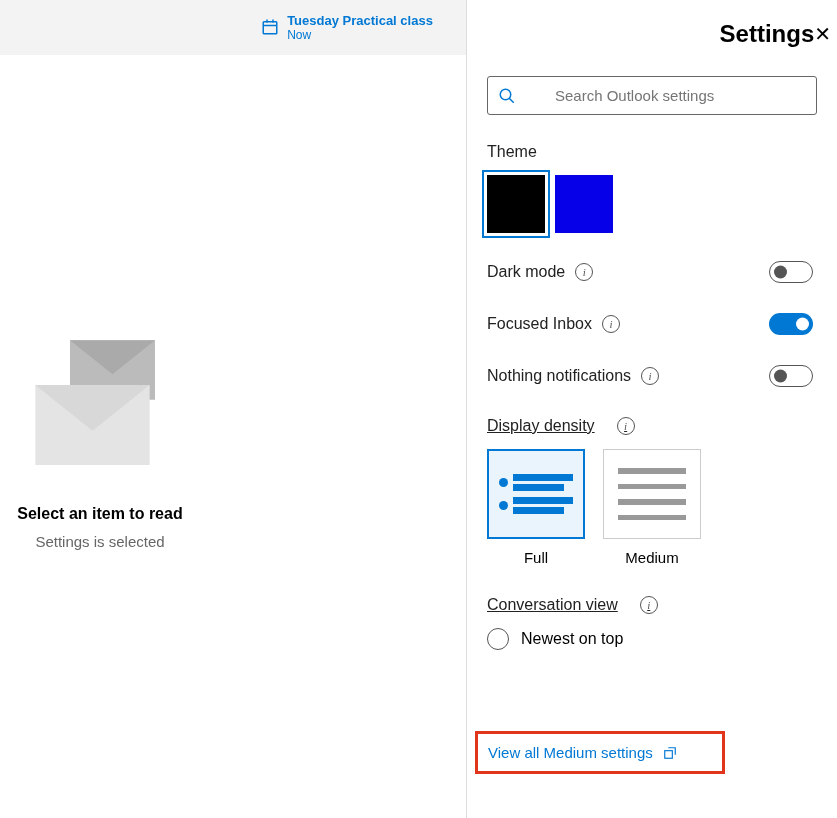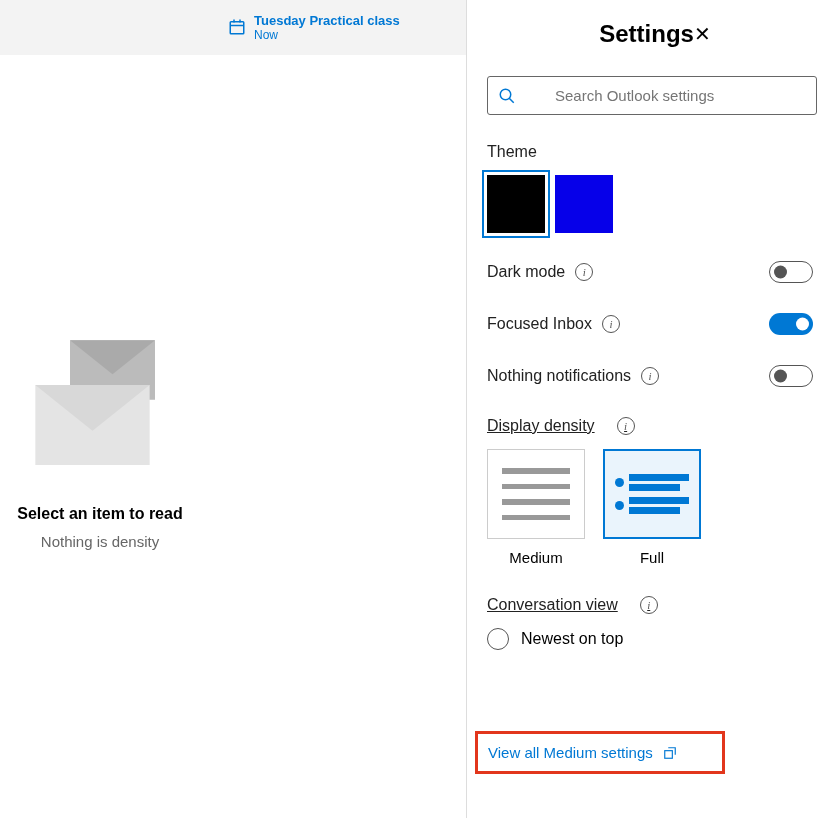--- a/index.html
+++ b/index.html
@@ -18,20 +18,21 @@
       width: 466px;
       height: 100%;
       position: relative;
     }
     .header-bar {
       height: 55px;
       background: #f3f3f3;
       display: flex;
       align-items: center;
       padding-left: 228px;
+      justify-content: center;
     }
     .header-event {
       display: flex;
       align-items: center;
       gap: 8px;
     }
     .calendar-icon {
       width: 18px;
       height: 18px;
       color: #0078d4;
@@ -80,24 +81,24 @@
     }
     .right-pane {
       flex: 1;
       border-left: 1px solid #ddd;
       padding: 20px 0 0 20px;
       position: relative;
       height: 818px;
     }
     .settings-header {
       display: flex;
-      justify-content: center;
+      justify-content: flex-end;
       align-items: center;
       margin-bottom: 28px;
-      padding-right: 12px;
+      padding-right: 4px;
     }
     .settings-title {
       font-size: 24px;
       font-weight: 600;
     }
     .close-x {
       font-size: 20px;
       cursor: pointer;
       margin-right: 2px;
     }
@@ -328,21 +329,21 @@
       <svg class="env" style="top:0;left:45px" width="85" height="60" viewBox="0 0 100 70">
         <rect x="0" y="0" width="100" height="70" fill="#bbb"></rect>
         <polygon points="0,0 50,40 100,0" fill="#aaa"></polygon>
       </svg>
       <svg class="env" style="top:45px;left:10px" width="115" height="80" viewBox="0 0 100 70">
         <rect x="0" y="0" width="100" height="70" fill="#e4e4e4"></rect>
         <polygon points="0,0 50,40 100,0" fill="#d8d8d8"></polygon>
       </svg>
     </div>
     <div class="empty-title">Select an item to read</div>
-    <div class="empty-sub">Nothing is density</div>
+    <div class="empty-sub">Settings is selected</div>
   </div>
 </div>
 
 <div class="right-pane">
   <div class="settings-header">
     <div class="settings-title">Settings</div>
     <div class="close-x">✕</div>
   </div>
 
   <div class="search-box">
@@ -382,48 +383,48 @@
     </div>
     <div class="toggle off"></div>
   </div>
 
   <div class="section-label with-info">
     <span>Display density</span>
     <div class="info-icon">i</div>
   </div>
 
   <div class="density-options">
-    <div class="density-option">
-      <div class="density-box medium-lines">
-        <div class="grey-line"></div>
-        <div class="grey-line"></div>
-        <div class="grey-line"></div>
-        <div class="grey-line"></div>
-      </div>
-      <span class="density-label">Medium</span>
-    </div>
     <div class="density-option">
       <div class="density-box selected">
         <div class="full-row">
           <div class="full-dot"></div>
           <div class="full-lines">
             <div class="full-line"></div>
             <div class="full-line short"></div>
           </div>
         </div>
         <div class="full-row">
           <div class="full-dot"></div>
           <div class="full-lines">
             <div class="full-line"></div>
             <div class="full-line short"></div>
           </div>
         </div>
       </div>
       <span class="density-label">Full</span>
     </div>
+    <div class="density-option">
+      <div class="density-box medium-lines">
+        <div class="grey-line"></div>
+        <div class="grey-line"></div>
+        <div class="grey-line"></div>
+        <div class="grey-line"></div>
+      </div>
+      <span class="density-label">Medium</span>
+    </div>
   </div>
 
   <div class="section-label with-info">
     <span>Conversation view</span>
     <div class="info-icon">i</div>
   </div>
 
   <div class="radio-row">
     <div class="radio"></div>
     <span class="radio-label">Newest on top</span>

